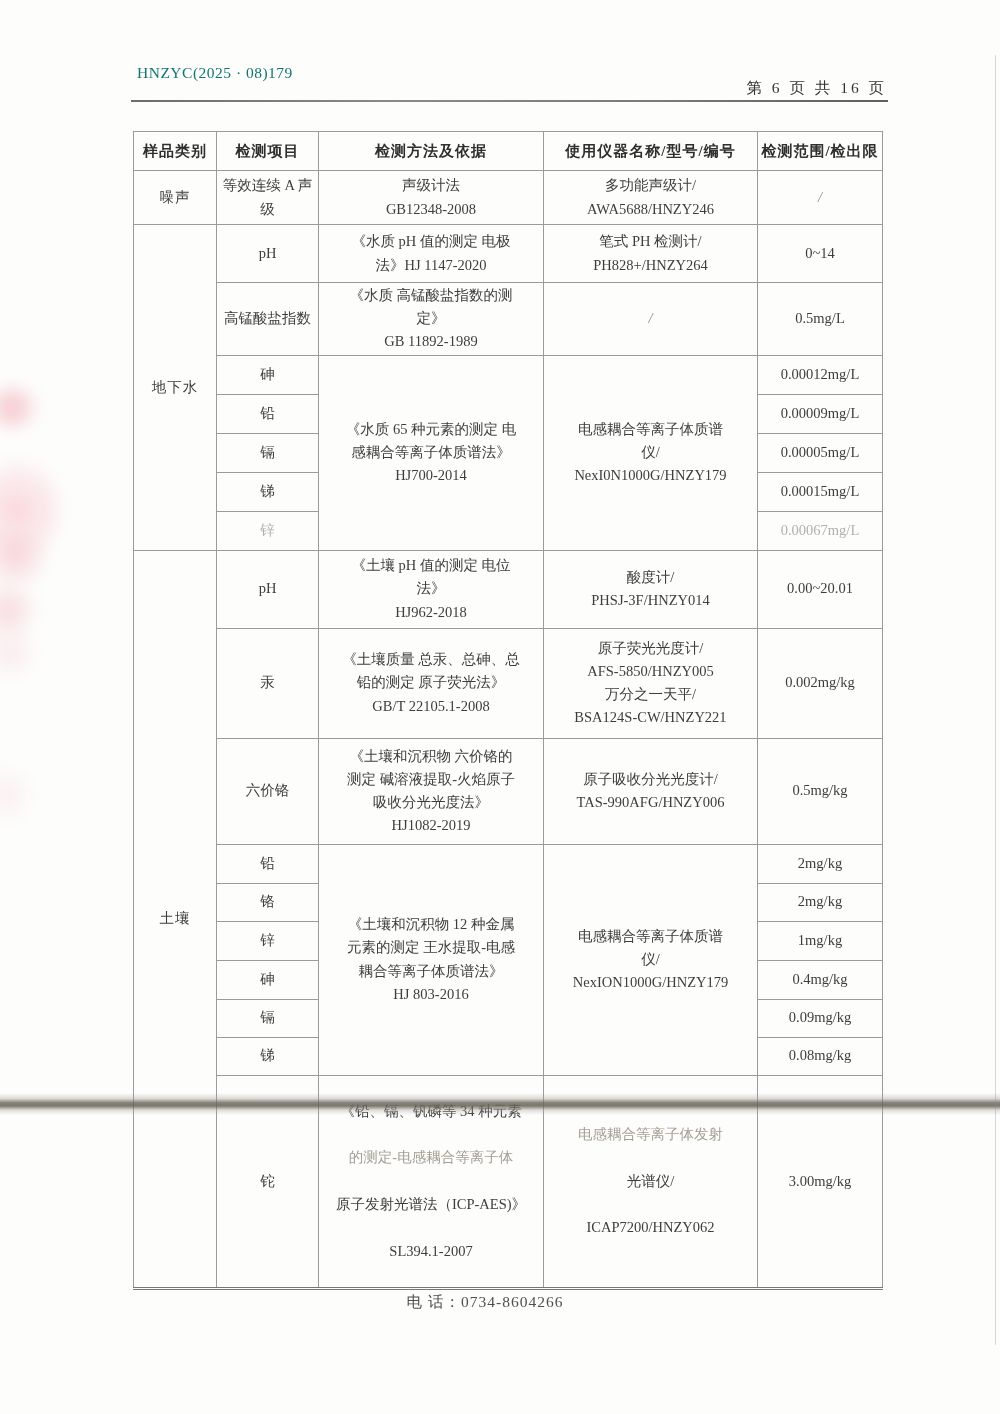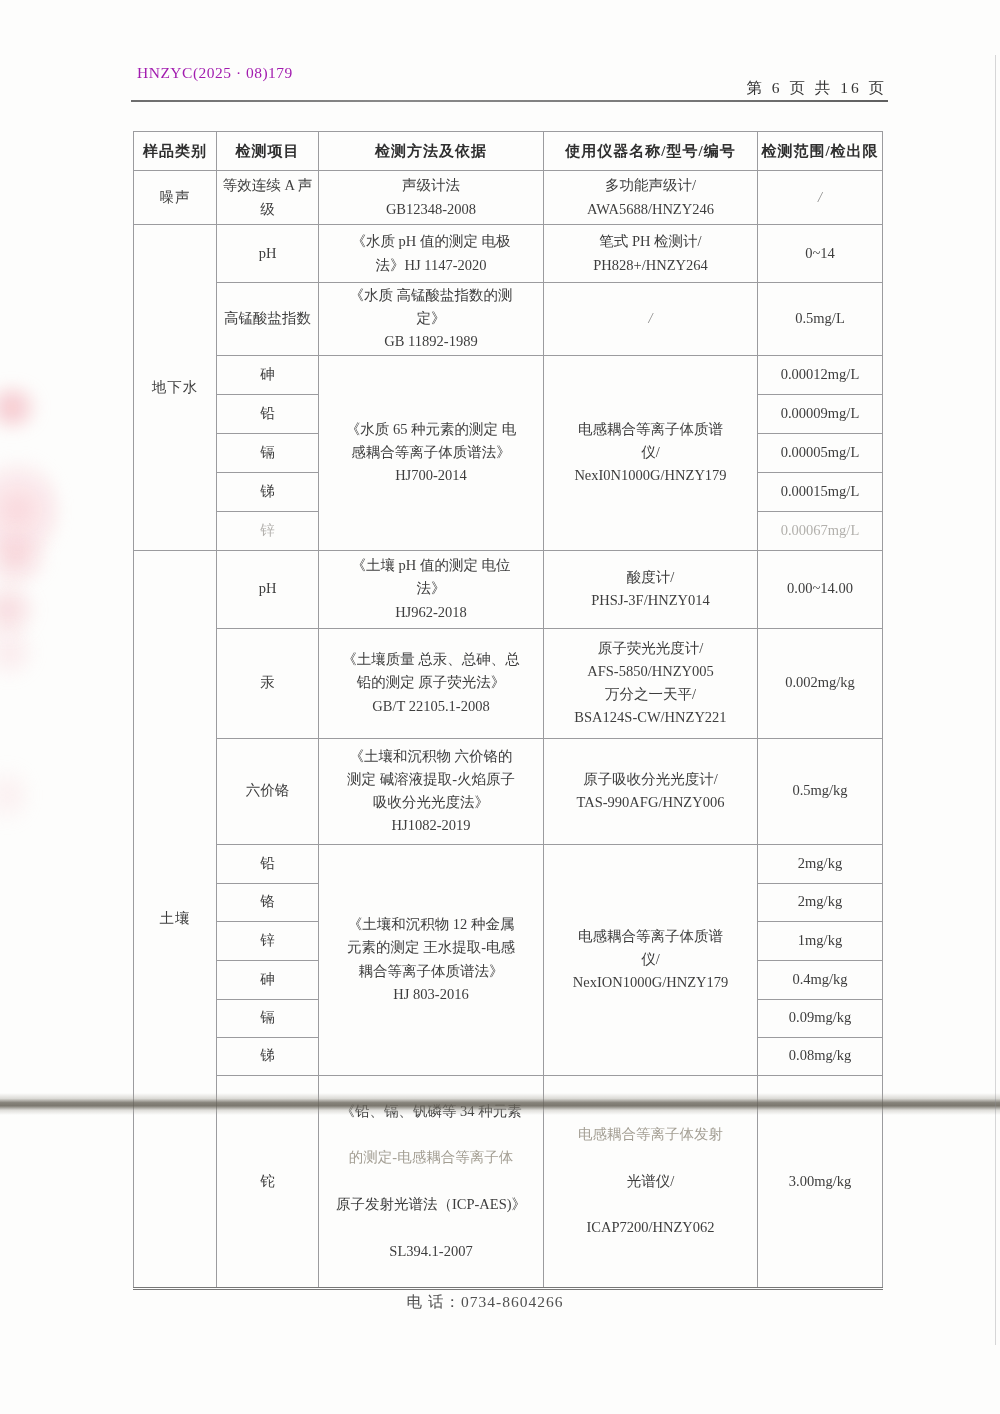--- a/index.html
+++ b/index.html
@@ -5,21 +5,21 @@
   html,body{margin:0;padding:0;}
   body{
     width:1000px;height:1414px;position:relative;
     background:#fdfdfc;
     font-family:"Liberation Serif","DejaVu Serif",serif;
     color:#3d3d3d;
     overflow:hidden;
   }
   .page-header-docno{
     position:absolute;left:137px;top:64px;
-    font-size:15.5px;color:#a21caf;letter-spacing:0.5px;
+    font-size:15.5px;color:#0f766e;letter-spacing:0.5px;
   }
   .page-header-pageno{
     position:absolute;right:113px;top:78px;
     font-size:15.5px;color:#333;letter-spacing:3px;
   }
   .header-rule{
     position:absolute;left:131px;top:100px;width:757px;height:2px;
     background:linear-gradient(90deg,#6d6d6d 0%,#8a8a8a 35%,#7a7a7a 70%,#5f5f5f 100%);
   }
   table.results{
@@ -173,21 +173,21 @@
   </tr>
 
   <tr style="height:78px;">
     <td class="cat" rowspan="10">土壤</td>
     <td>pH</td>
     <td>《土壤 pH 值的测定 电位
 法》
 HJ962-2018</td>
     <td>酸度计/
 PHSJ-3F/HNZY014</td>
-    <td class="rng">0.00~14.00</td>
+    <td class="rng">0.00~20.01</td>
   </tr>
 
   <tr style="height:110px;">
     <td class="elem">汞</td>
     <td>《土壤质量 总汞、总砷、总
 铅的测定 原子荧光法》
 GB/T 22105.1-2008</td>
     <td>原子荧光光度计/
 AFS-5850/HNZY005
 万分之一天平/

